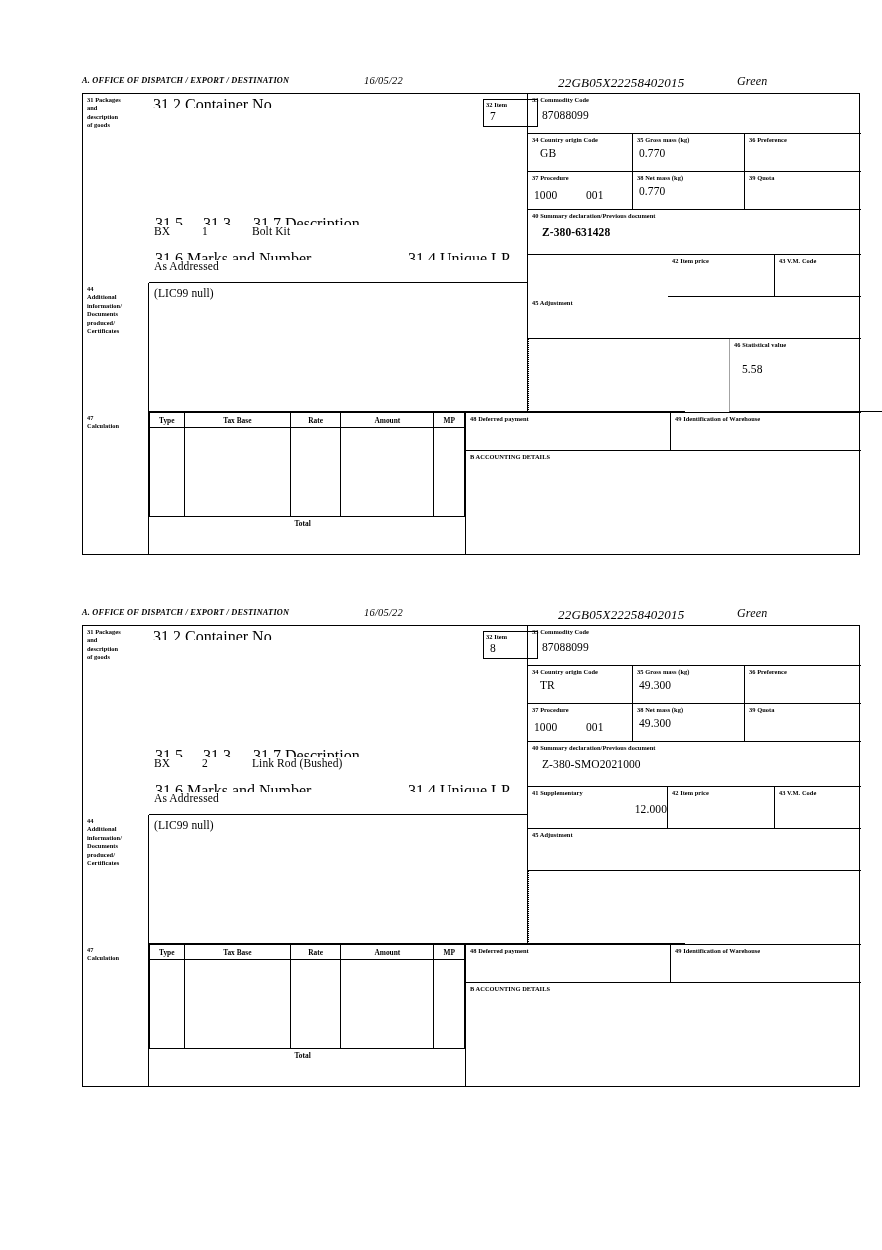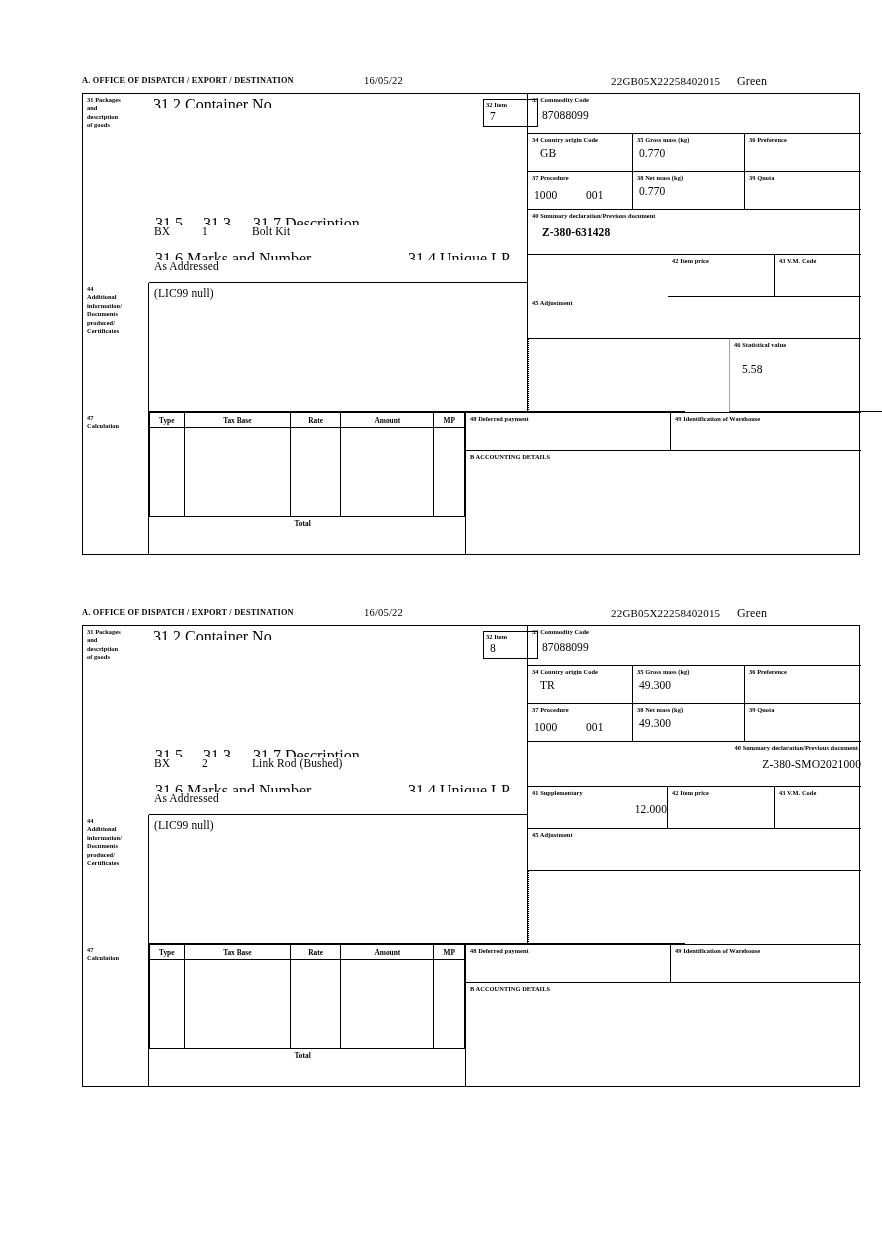--- a/index.html
+++ b/index.html
@@ -28,39 +28,40 @@
   }
   .form-1 { top: 75px; }
   .form-2 { top: 607px; }
 
   
   .hdr {
     position: relative;
     height: 18px;
     font-size: 8.5px;
     letter-spacing: 0.2px;
+    font-style: italic;
   }
   .hdr .office {
     position: absolute;
     left: 0;
     top: 1px;
     font-weight: bold;
     font-size: 8.3px;
   }
   .hdr .date {
     position: absolute;
     left: 282px;
     top: 0px;
     font-size: 10.5px;
   }
   .hdr .mrn {
     position: absolute;
-    left: 529px;
+    left: 476px;
     top: 0px;
-    font-size: 11px;
+    font-size: 13px;
   }
   .hdr .lane {
     position: absolute;
     left: 655px;
     top: -1px;
     font-size: 12px;
   }
 
   
   .box {
@@ -337,21 +338,21 @@
       </div>
       <div class="cell bb br" style="left:550px;top:78px;width:112px;height:38px;">
         <div class="lbl pad">38 Net mass (kg)</div>
         <div class="val" style="padding:3px 0 0 6px;">49.300</div>
       </div>
       <div class="cell bb" style="left:662px;top:78px;width:116px;height:38px;">
         <div class="lbl pad">39 Quota</div>
         <div class="val" style="padding:3px 0 0 6px;"></div>
       </div>
 
-      <div class="cell bb" style="left:445px;top:116px;width:333px;height:45px;text-align:right;">
+      <div class="cell bb" style="left:445px;top:116px;width:333px;height:45px;">
         <div class="lbl pad">40 Summary declaration/Previous document</div>
         <div class="val" style="padding:6px 0 0 14px;">Z-380-SMO2021000</div>
       </div>
 
       <div class="cell bb br" style="left:445px;top:161px;width:140px;height:42px;">
         <div class="lbl pad">41 Supplementary</div>
         <div class="val" style="padding:6px 0 0 8px;text-align:right;">12.000</div>
       </div>
       <div class="cell bb br" style="left:585px;top:161px;width:107px;height:42px;">
         <div class="lbl pad">42 Item price</div>

